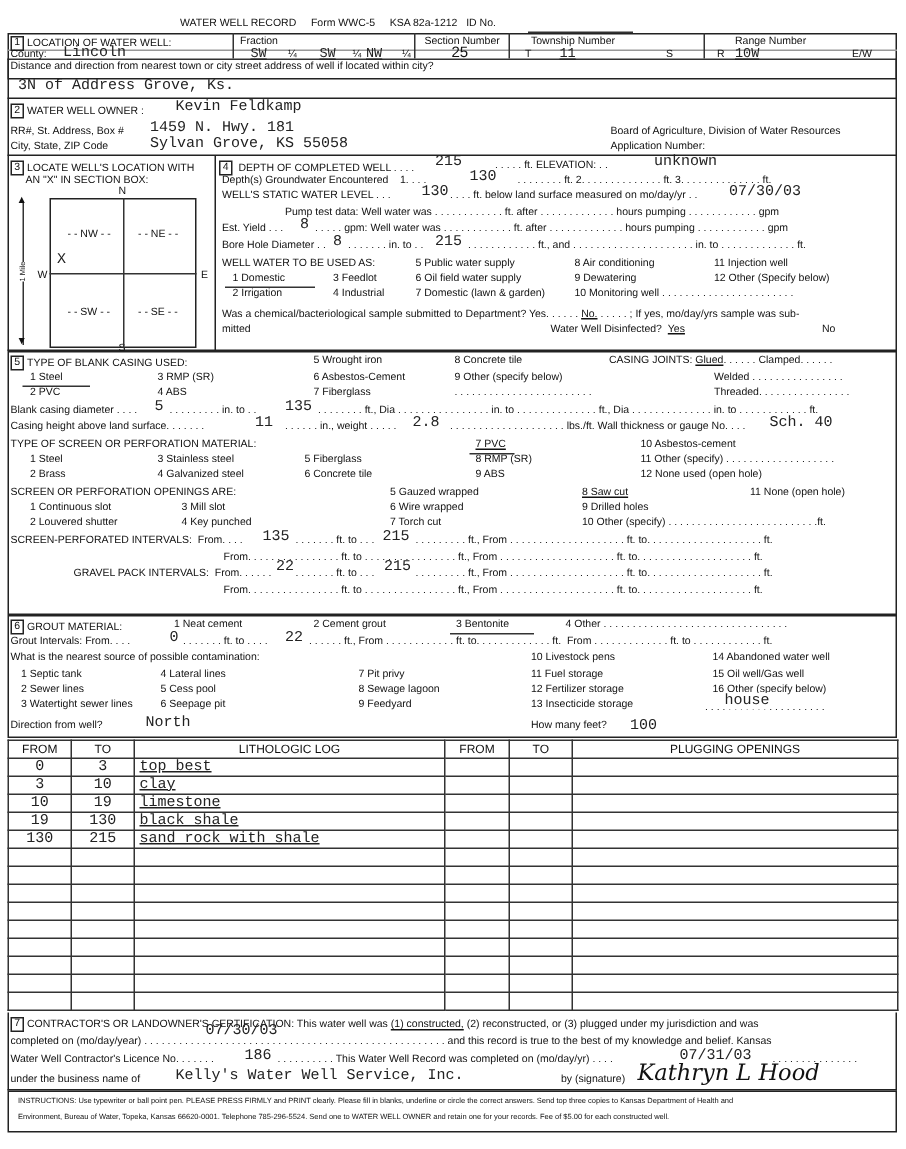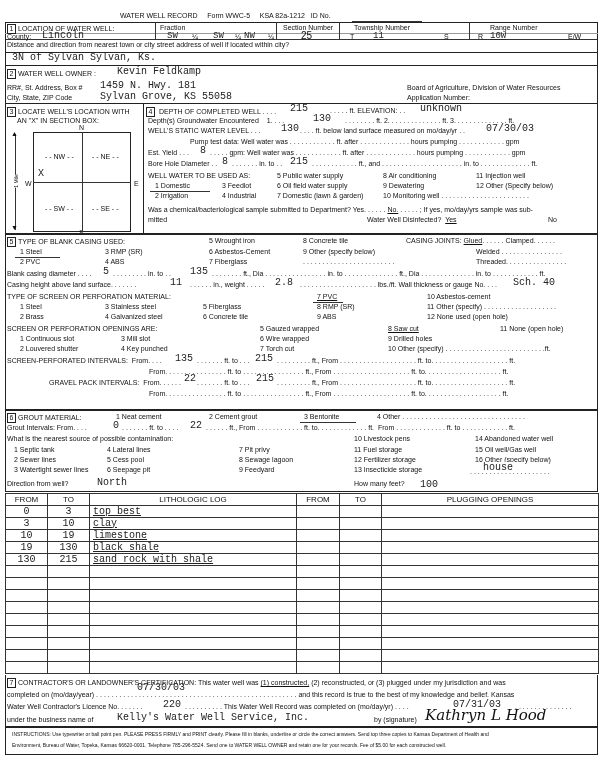--- a/index.html
+++ b/index.html
@@ -54,21 +54,21 @@
 <div class="abs f7" style="left:268px;top:33px;">¼</div>
 <div class="abs f10" style="left:301px;top:30px;">25</div>
 <div class="abs f7" style="left:350px;top:33px;">T</div>
 <div class="abs tw f9 ul" style="left:373px;top:31px;">11</div>
 <div class="abs f7" style="left:444px;top:33px;">S</div>
 <div class="abs f7" style="left:478px;top:33px;">R</div>
 <div class="abs tw f9 ul" style="left:490px;top:31px;">10W</div>
 <div class="abs f7" style="left:568px;top:33px;">E/W</div>
 <div class="box" style="left:5px;top:39px;width:593px;height:27px;border-top:none;"></div>
 <div class="abs f7" style="left:7px;top:41px;">Distance and direction from nearest town or city street address of well if located within city?</div>
-<div class="abs tw f10" style="left:12px;top:52px;">3N of Sylvan Sylvan, Ks.</div>
+<div class="abs tw f10" style="left:12px;top:52px;">3N of Address Grove, Ks.</div>
 
 <div class="box" style="left:5px;top:66px;width:593px;height:38px;border-top:none;"></div>
 <div class="abs f7" style="left:7px;top:69px;"><span class="num">2</span><span>WATER WELL OWNER</span> :</div>
 <div class="abs tw f10" style="left:100px;top:66px;padding-left:17px;">Kevin Feldkamp</div>
 <div class="abs f7" style="left:7px;top:84px;">RR#, St. Address, Box #</div>
 <div class="abs tw f10" style="left:100px;top:80px;font-family:Liberation Mono, monospace;">1459 N. Hwy. 181</div>
 <div class="abs f7" style="left:7px;top:94px;">City, State, ZIP Code</div>
 <div class="abs tw f10" style="left:100px;top:91px;">Sylvan Grove, KS 55058</div>
 <div class="abs f7" style="left:407px;top:84px;">Board of Agriculture, Division of Water Resources</div>
 <div class="abs f7" style="left:407px;top:94px;">Application Number:</div>
@@ -90,21 +90,21 @@
 <div class="abs tw f10" style="left:38px;top:168px;">X</div>
 <div class="vl" style="left:15px;top:134px;height:96px;"></div>
 <div class="abs" style="left:11px;top:130px;font-size:7px;">▲</div>
 <div class="abs" style="left:11px;top:224px;font-size:7px;">▼</div>
 <div class="abs" style="left:9px;top:178px;font-size:5px;transform:rotate(-90deg);background:#fff;">1 Mile</div>
 
 <div class="box" style="left:144px;top:104px;width:454px;height:130px;border-top:none;border-left:none;"></div>
 <div class="abs f7" style="left:146px;top:107px;"><span class="num">4</span>&nbsp;<span>DEPTH OF COMPLETED WELL</span> . . . . </div>
 <div class="abs tw f10" style="left:290px;top:103px;">215</div>
 <div class="abs f7" style="left:330px;top:107px;">. . . . . <span>ft.</span> <span>ELEVATION:</span> . .</div>
-<div class="abs tw f10" style="left:420px;top:103px;">unknown</div>
+<div class="abs tw f10" style="left:436px;top:103px;">unknown</div>
 
 <div class="abs f7" style="left:148px;top:117px;"><span>Depth(s) Groundwater Encountered</span>&nbsp;&nbsp;&nbsp; <span>1.</span> . . .</div>
 <div class="abs tw f10" style="left:313px;top:113px;">130</div>
 <div class="abs f7" style="left:345px;top:117px;">. . . . . . . . <span>ft. 2.</span> . . . . . . . . . . . . . <span>ft. 3.</span> . . . . . . . . . . . . . <span>ft.</span></div>
 
 <div class="abs f7" style="left:148px;top:127px;"><span>WELL'S STATIC WATER LEVEL</span> . . .</div>
 <div class="abs tw f10" style="left:281px;top:123px;">130</div>
 <div class="abs f7" style="left:300px;top:127px;">. . . . <span>ft. below land surface measured on mo/day/yr</span> . .</div>
 <div class="abs tw f10" style="left:486px;top:123px;">07/30/03</div>
 
@@ -386,21 +386,21 @@
         <td></td>
       </tr>
   </tbody>
 </table>
 
 <div class="box" style="left:5px;top:675px;width:593px;height:52px;border-top:none;"></div>
 <div class="abs f7" style="left:7px;top:678px;"><span class="num">7</span><span>CONTRACTOR'S OR LANDOWNER'S CERTIFICATION: This water well was</span> <span class="ul">(1) constructed,</span> <span>(2) reconstructed, or (3) plugged under my jurisdiction and was</span></div>
 <div class="abs f7" style="left:7px;top:691px;"><span>completed on (mo/day/year)</span> . . . . . . . . . . . . . . . . . . . . . . . . . . . . . . . . . . . . . . . . . . . . . . . . . . . . <span>and this record is true to the best of my knowledge and belief. Kansas</span></div>
 <div class="abs tw f10" style="left:137px;top:682px;">07/30/03</div>
 <div class="abs f7" style="left:7px;top:703px;"><span>Water Well Contractor's Licence No.</span> . . . . . .</div>
-<div class="abs tw f10" style="left:163px;top:699px;">220</div>
+<div class="abs tw f10" style="left:163px;top:699px;">186</div>
 <div class="abs f7" style="left:185px;top:703px;">. . . . . . . . . . <span>This Water Well Record was completed on (mo/day/yr)</span> . . . .</div>
 <div class="abs tw f10" style="left:453px;top:699px;">07/31/03</div>
 <div class="abs f7" style="left:515px;top:703px;">. . . . . . . . . . . . . . .</div>
 <div class="abs f7" style="left:7px;top:716px;">under the business name of</div>
 <div class="abs tw f10" style="left:117px;top:712px;">Kelly's Water Well Service, Inc.</div>
 <div class="abs f7" style="left:374px;top:716px;">by  (signature)</div>
 <div class="abs sig" style="left:425px;top:706px;">Kathryn L Hood</div>
 
 <div class="box" style="left:5px;top:727px;width:593px;height:28px;border-top:1px solid #222;"></div>
 <div class="abs" style="left:12px;top:731px;font-size:5px;">INSTRUCTIONS: Use typewriter or ball point pen. PLEASE PRESS FIRMLY and PRINT clearly. Please fill in blanks, underline or circle the correct answers. Send top three copies to Kansas Department of Health and</div>

